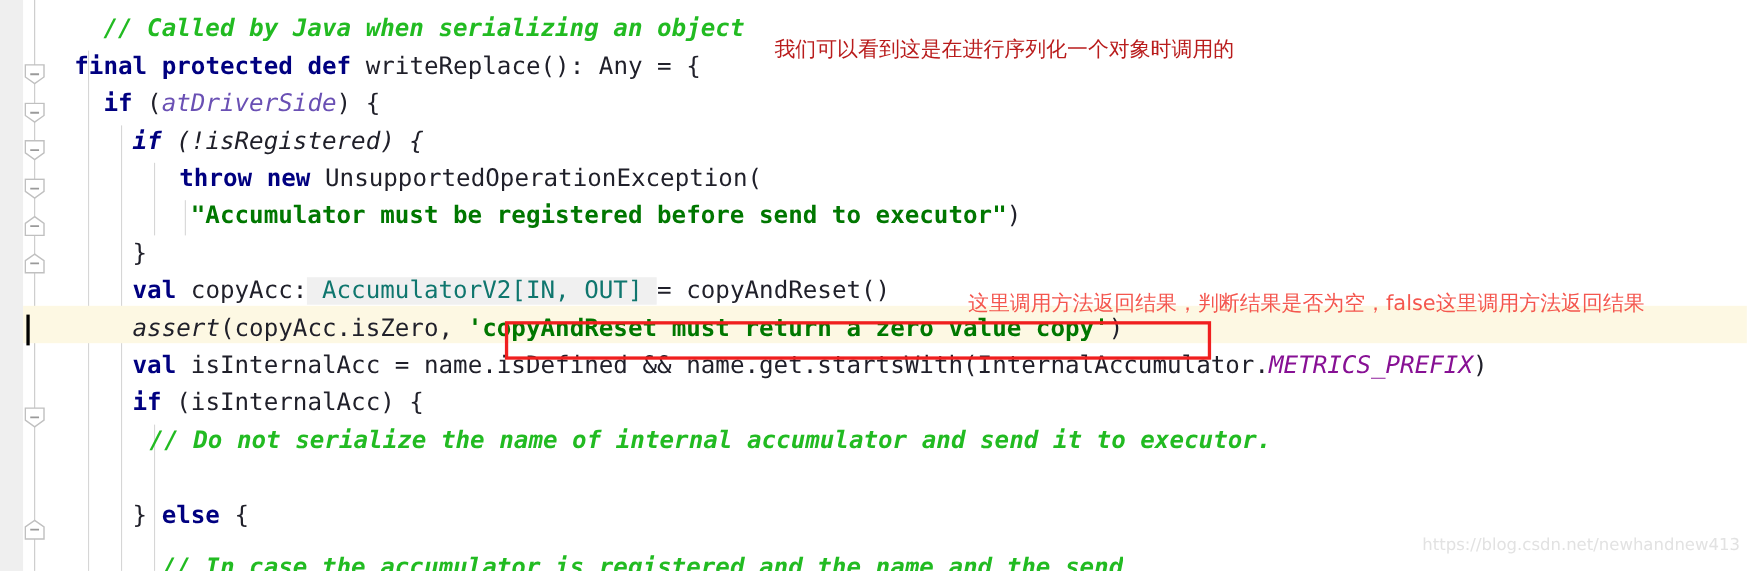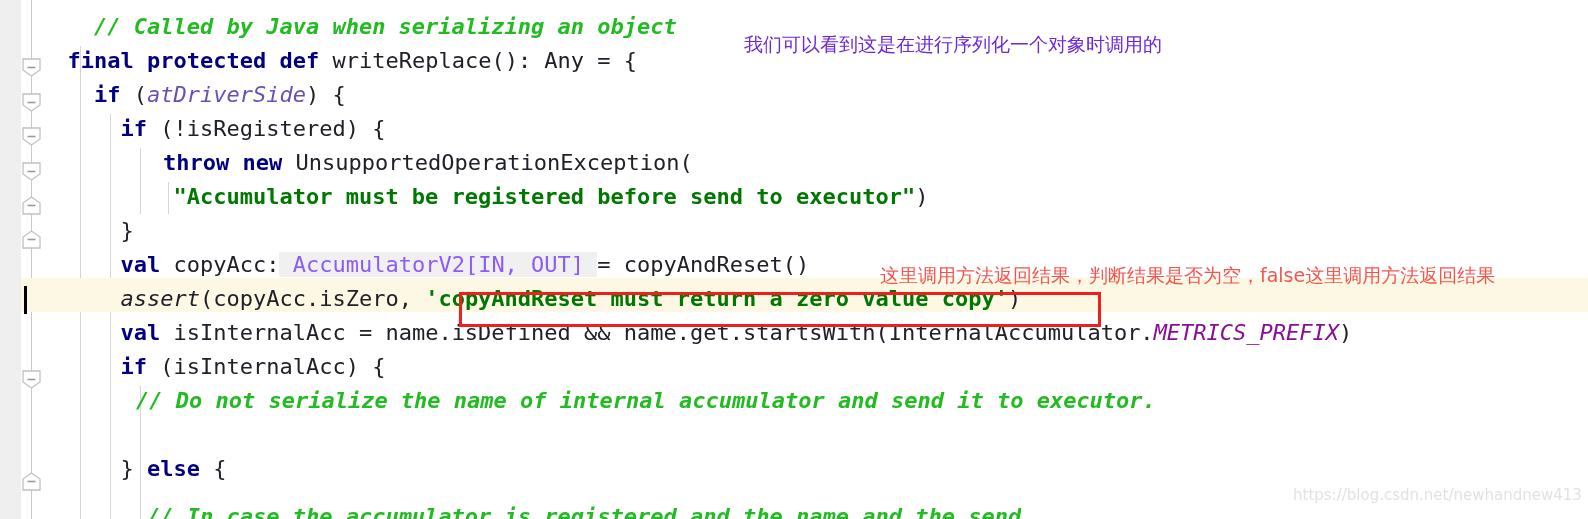--- a/index.html
+++ b/index.html
@@ -76,21 +76,21 @@
   .line .txt { white-space: pre; }
 
   
   .kw       { color: #000080; font-weight: bold; }
   .plain    { color: #20202a; }
   .cmt      { color: #22bb22; font-style: italic; font-weight: bold; }
   .str      { color: #007700; font-weight: bold; }
   .fld      { color: #871094; font-style: italic; }
   .param    { color: #6a50b4; font-style: italic; }
   .fn       { color: #20202a; font-style: italic; }
-  .hint     { color: #8b5cf6; background: #f0f0f0; }
+  .hint     { color: #0f766e; background: #f0f0f0; }
 
   
   .current-line {
     position: absolute;
     left: 21px;
     width: 1567px;
     height: 34px;
     background: #fdf8e3;
     z-index: 3;
   }
@@ -201,35 +201,35 @@
     </div>
 
   <div class="current-line" id="current-line" style="top: 278px; background: rgb(253, 248, 227);"></div>
 
   <div class="caret" id="caret" style="left: 24px; top: 286px; height: 28px;"></div>
 
   <div class="code-layer" id="code-layer">
       <div class="line" style="top: 10px; left: 41px;"><span class="txt plain">    </span><span class="txt cmt">// Called by Java when serializing an object</span></div>
       <div class="line" style="top: 44px; left: 41px;"><span class="txt plain">  </span><span class="txt kw">final</span><span class="txt plain"> </span><span class="txt kw">protected</span><span class="txt plain"> </span><span class="txt kw">def</span><span class="txt plain"> writeReplace(): Any = {</span></div>
       <div class="line" style="top: 78px; left: 41px;"><span class="txt plain">    </span><span class="txt kw">if</span><span class="txt plain"> (</span><span class="txt param">atDriverSide</span><span class="txt plain">) {</span></div>
-      <div class="line" style="top: 112px; left: 41px;"><span class="txt plain">      </span><span class="txt kw">if</span><span class="txt plain"> (!isRegistered) {</span></div>
+      <div class="line" style="top: 112px; left: 41px; font-style: italic;"><span class="txt plain">      </span><span class="txt kw">if</span><span class="txt plain"> (!isRegistered) {</span></div>
       <div class="line" style="top: 146px; left: 57px;"><span class="txt plain">        </span><span class="txt kw">throw</span><span class="txt plain"> </span><span class="txt kw">new</span><span class="txt plain"> UnsupportedOperationException(</span></div>
       <div class="line" style="top: 180px; left: 41px;"><span class="txt plain">          </span><span class="txt str">"Accumulator must be registered before send to executor"</span><span class="txt plain">)</span></div>
       <div class="line" style="top: 214px; left: 41px;"><span class="txt plain">      }</span></div>
       <div class="line" style="top: 248px; left: 41px;"><span class="txt plain">      </span><span class="txt kw">val</span><span class="txt plain"> copyAcc:</span><span class="txt hint"> AccumulatorV2[IN, OUT] </span><span class="txt plain">= copyAndReset()</span></div>
       <div class="line" style="top: 282px; left: 41px;"><span class="txt plain">      </span><span class="txt fn">assert</span><span class="txt plain">(copyAcc.isZero, </span><span class="txt str">'copyAndReset must return a zero value copy'</span><span class="txt plain">)</span></div>
       <div class="line" style="top: 316px; left: 41px;"><span class="txt plain">      </span><span class="txt kw">val</span><span class="txt plain"> isInternalAcc = name.isDefined &amp;&amp; name.get.startsWith(InternalAccumulator.</span><span class="txt fld">METRICS_PREFIX</span><span class="txt plain">)</span></div>
       <div class="line" style="top: 350px; left: 41px;"><span class="txt plain">      </span><span class="txt kw">if</span><span class="txt plain"> (isInternalAcc) {</span></div>
       <div class="line" style="top: 384px; left: 30px;"><span class="txt plain">        </span><span class="txt cmt">// Do not serialize the name of internal accumulator and send it to executor.</span></div>
       <div class="line" style="top: 452px; left: 41px;"><span class="txt plain">      } </span><span class="txt kw">else</span><span class="txt plain"> {</span></div>
       <div class="line clip-line" style="top: 500px; left: 41px; height: 19px;"><span class="txt plain">        </span><span class="txt cmt">// In case the accumulator is registered and the name and the send</span></div>
     </div>
 
   <div class="redbox" id="redbox" style="left: 459px; top: 292px; width: 642px; height: 35px; border-color: rgb(240, 31, 31);"></div>
 
   <div id="annotations">
-      <div class="annot" style="left: 744px; top: 32px; color: #6d28d9;"><span>我们可以看到这是在进行序列化一个对象时调用的</span></div>
+      <div class="annot" style="left: 704px; top: 32px; color: #b91c1c;"><span>我们可以看到这是在进行序列化一个对象时调用的</span></div>
       <div class="annot" style="left: 880px; top: 263px; color: rgb(244, 86, 78);"><span>这里调用方法返回结果，判断结果是否为空，</span><b>false</b><span>这里调用方法返回结果</span></div>
     </div>
 
   <div class="watermark" id="watermark" style="left: 1293px; top: 486px; color: rgb(226, 226, 226);">https://blog.csdn.net/newhandnew413</div>
 
 </div>
 
 </body></html>

